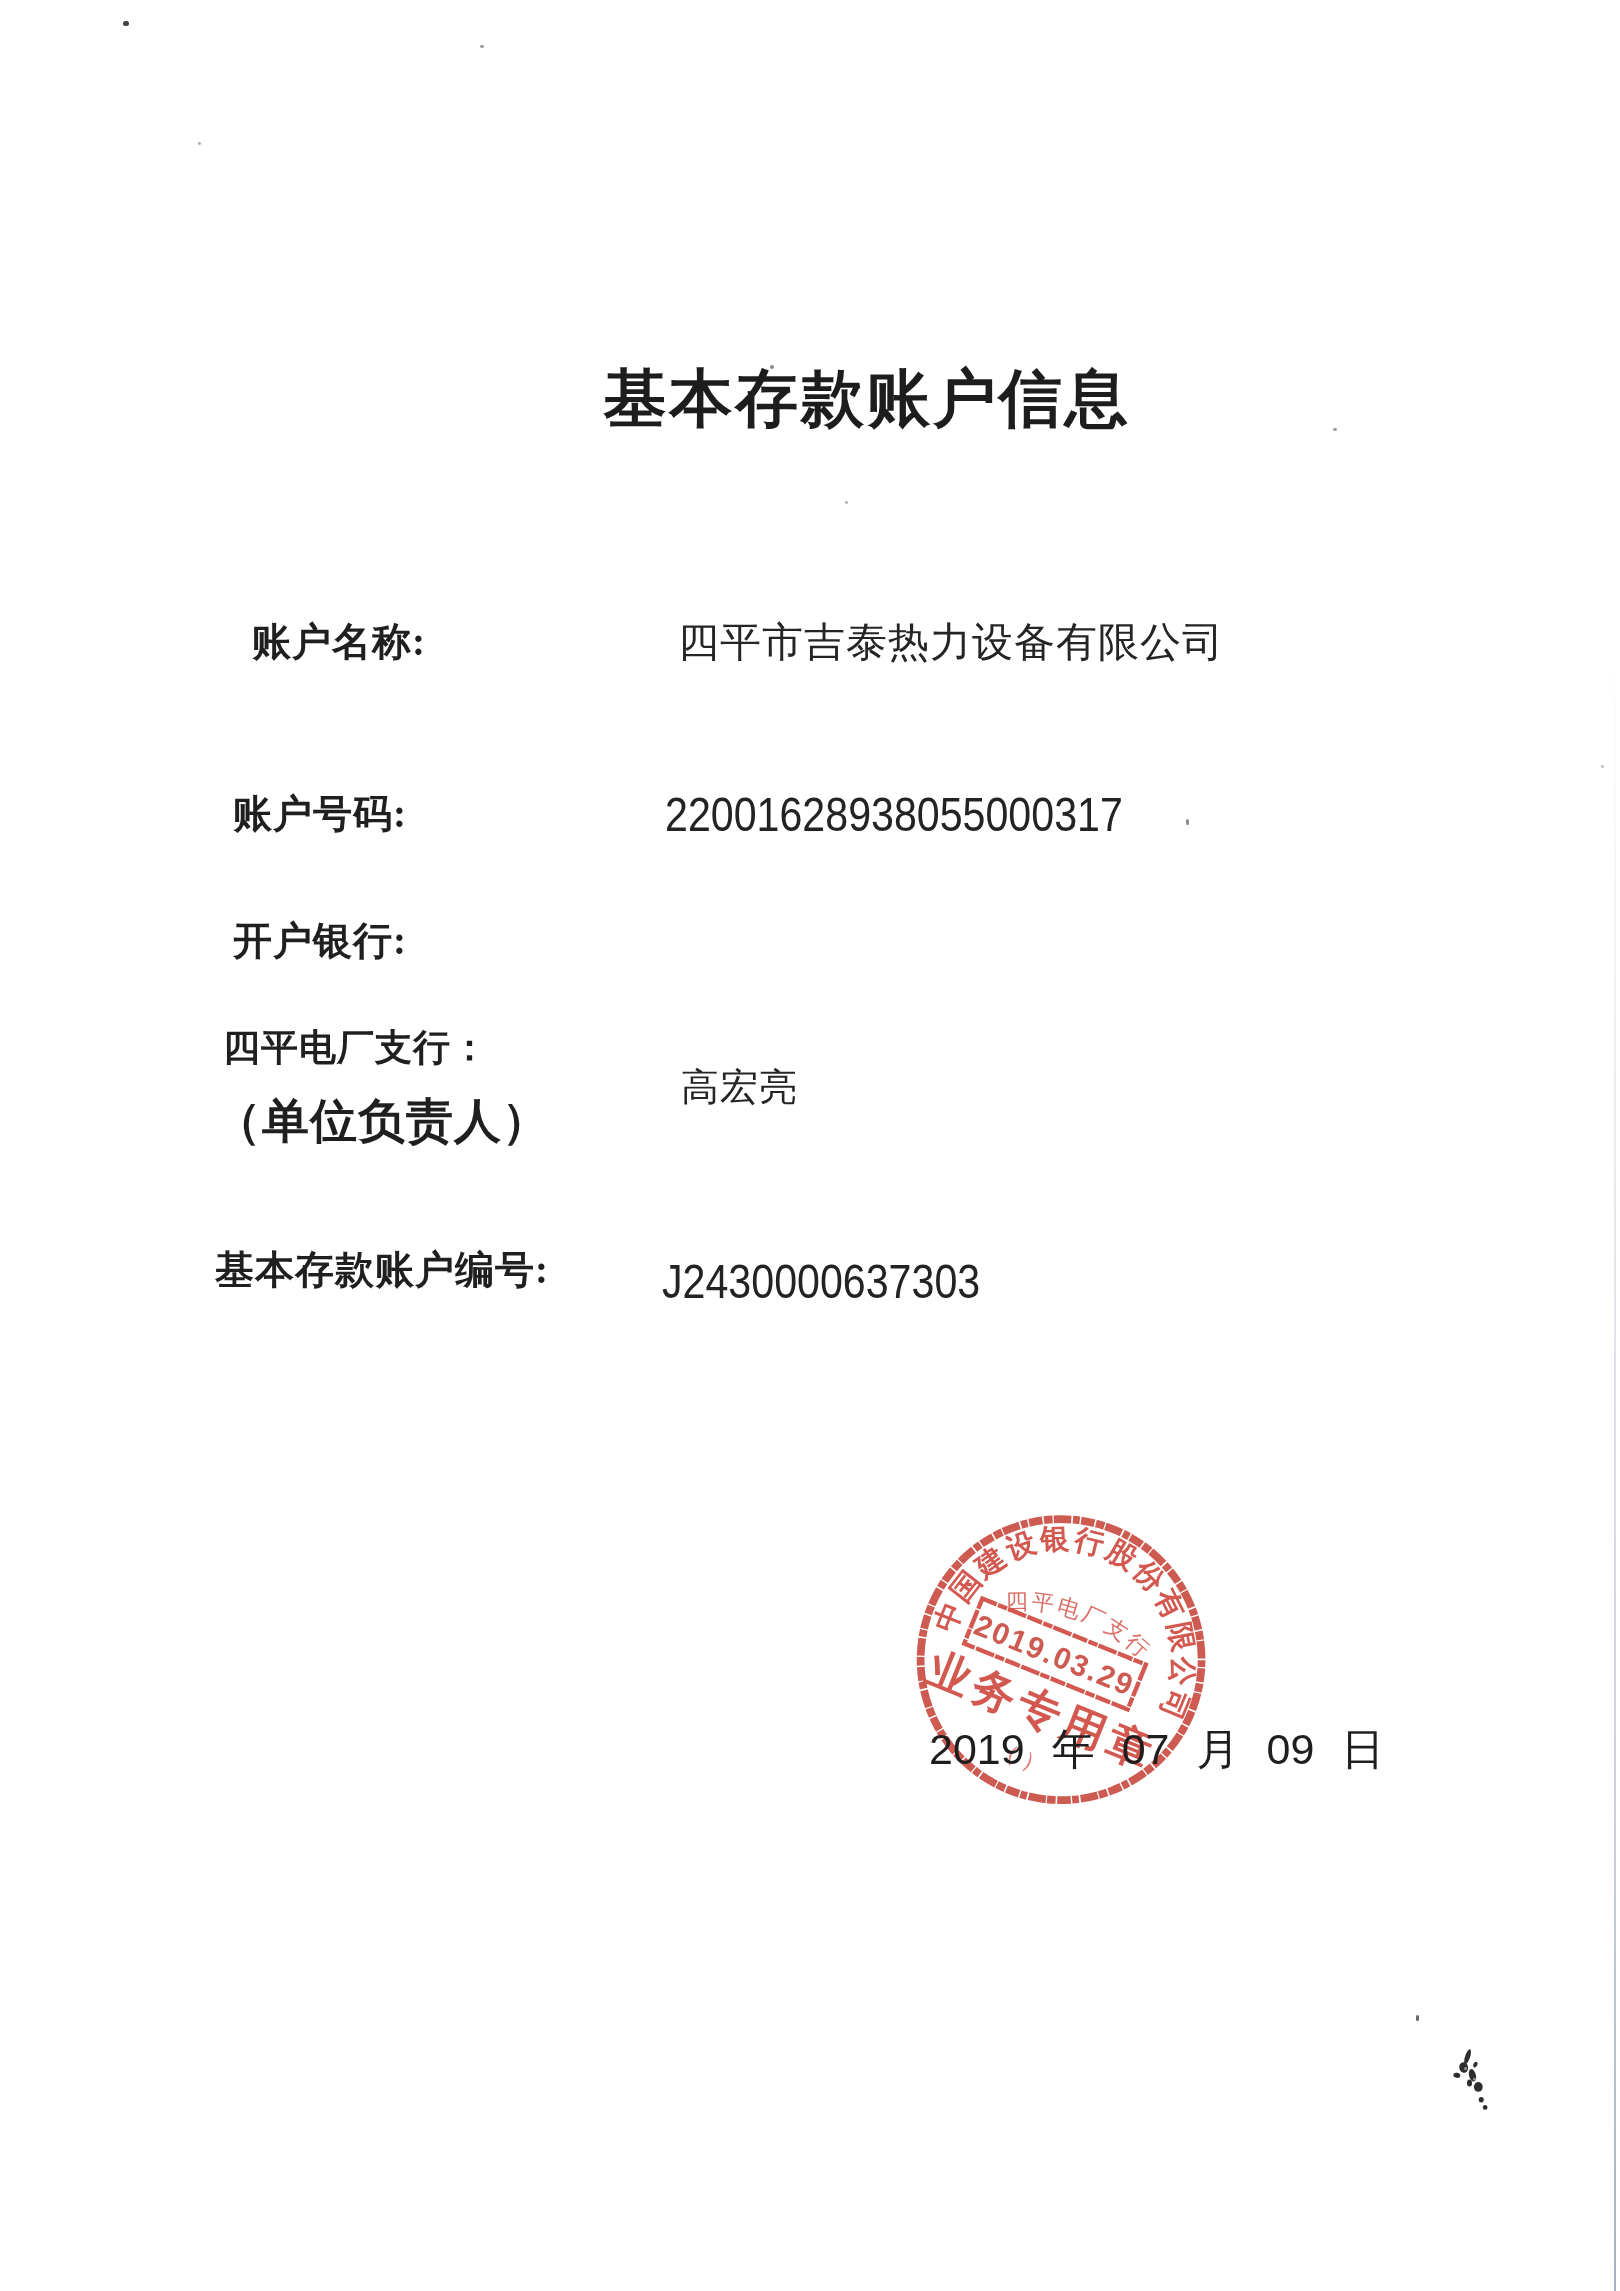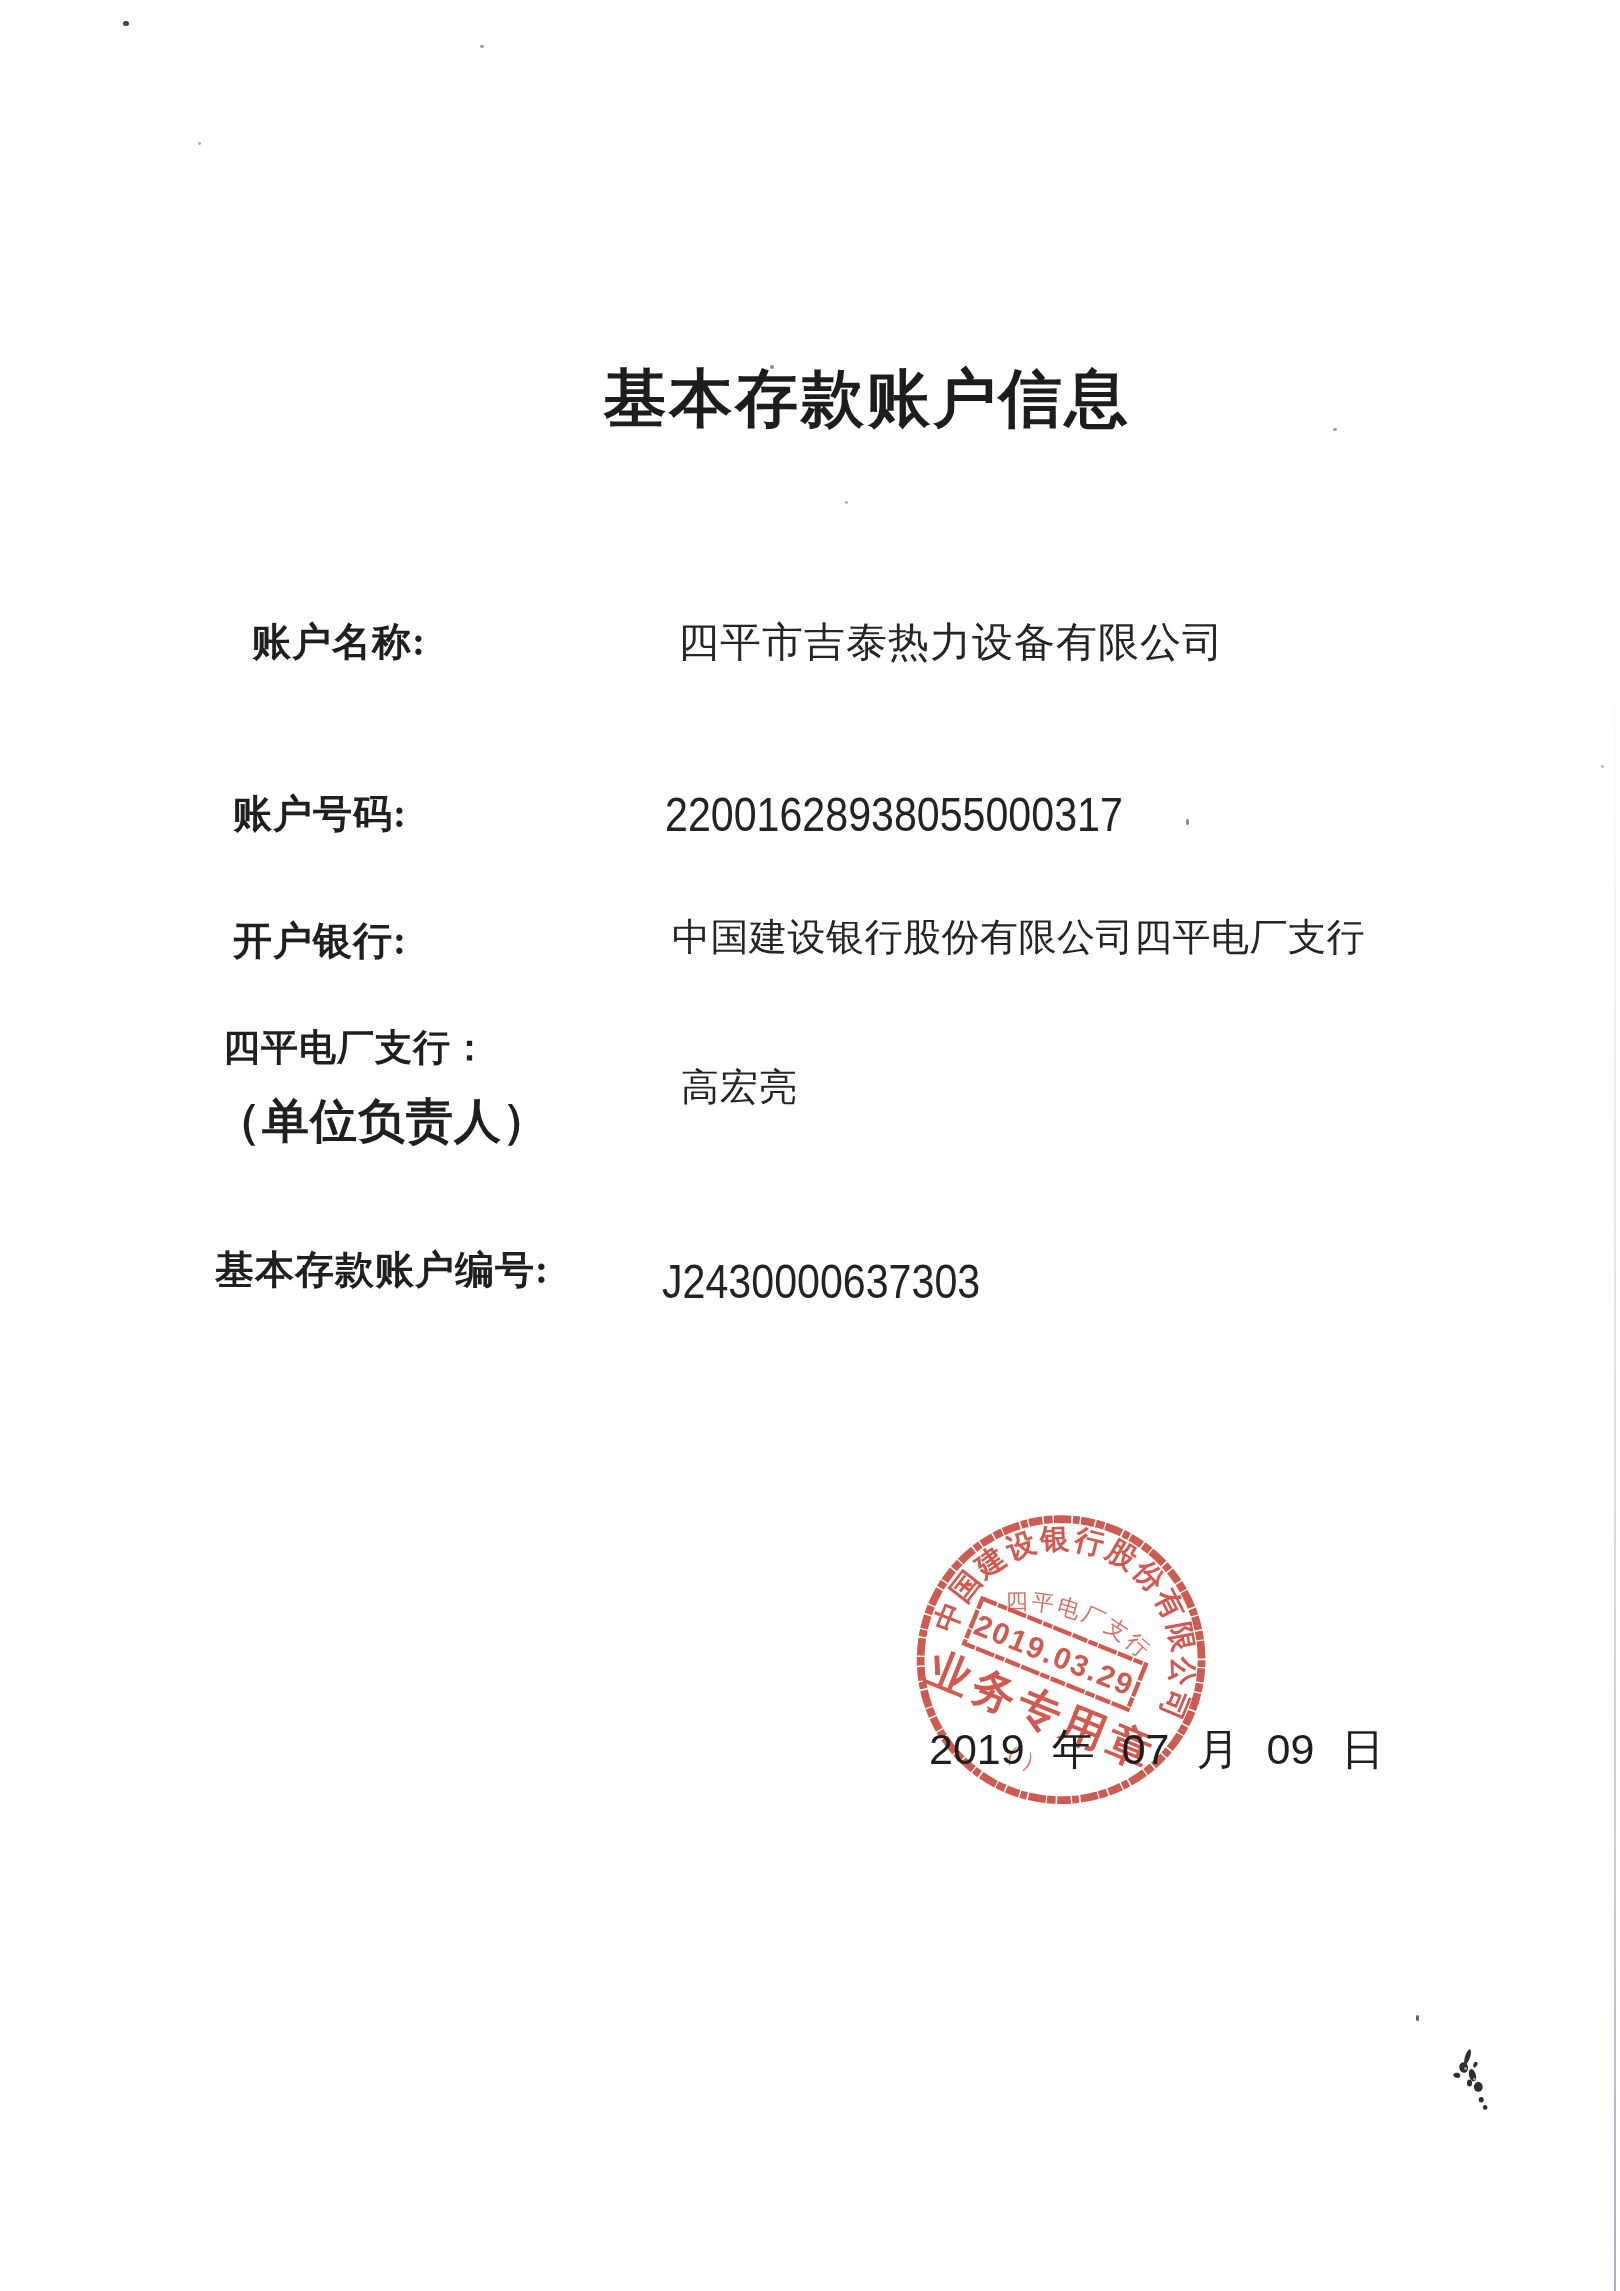--- a/index.html
+++ b/index.html
@@ -57,21 +57,20 @@
 
   <div class="abs title">基本存款账户信息</div>
 
   <div class="abs lbl" style="left:252px; top:622px;">账户名称:</div>
   <div class="abs val" style="left:678px; top:622px;">四平市吉泰热力设备有限公司</div>
 
   <div class="abs lbl" style="left:233px; top:794px;">账户号码:</div>
   <div class="abs num" style="left:665px; top:790px;">22001628938055000317</div>
 
   <div class="abs lbl" style="left:233px; top:921px;text-align:center;">开户银行:</div>
-  <div class="abs val" style="left:672px; top:918px; font-size:38px; letter-spacing:0.5px;">中国建设银行股份有限公司四平电厂支行</div>
 
   <div class="abs lbl" style="left:223px; top:1029px; font-size:37px;">四平电厂支行：</div>
   <div class="abs lbl" style="left:214px; top:1098px; font-size:47px;">（单位负责人）</div>
   <div class="abs val" style="left:681px; top:1068px; font-size:38px;">高宏亮</div>
 
   <div class="abs lbl" style="left:215px; top:1250px;">基本存款账户编号:</div>
   <div class="abs num" style="left:662px; top:1257px;">J2430000637303</div>
 
   <svg class="stamp-svg" viewBox="0 0 320 320">
     <defs>

